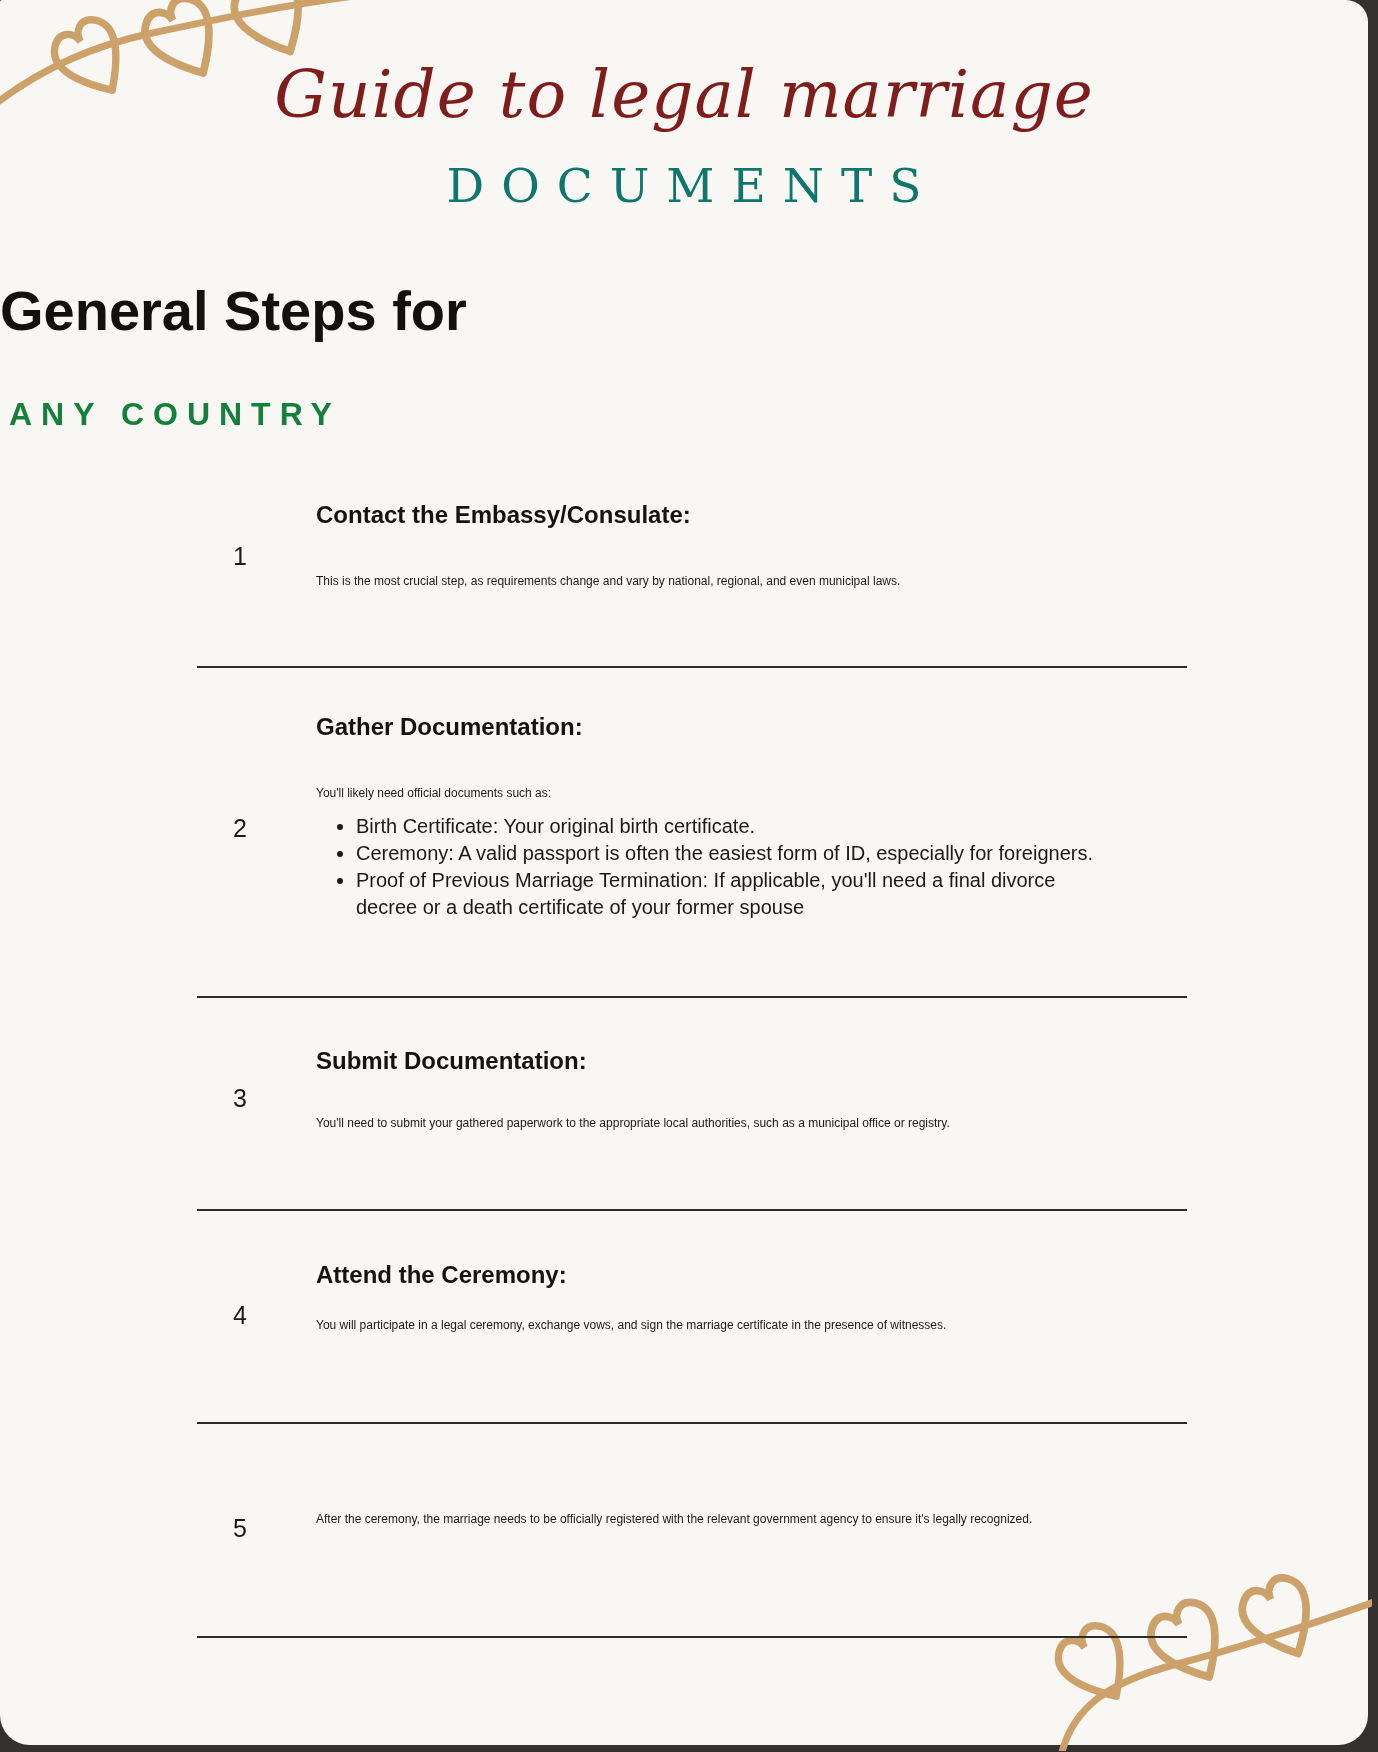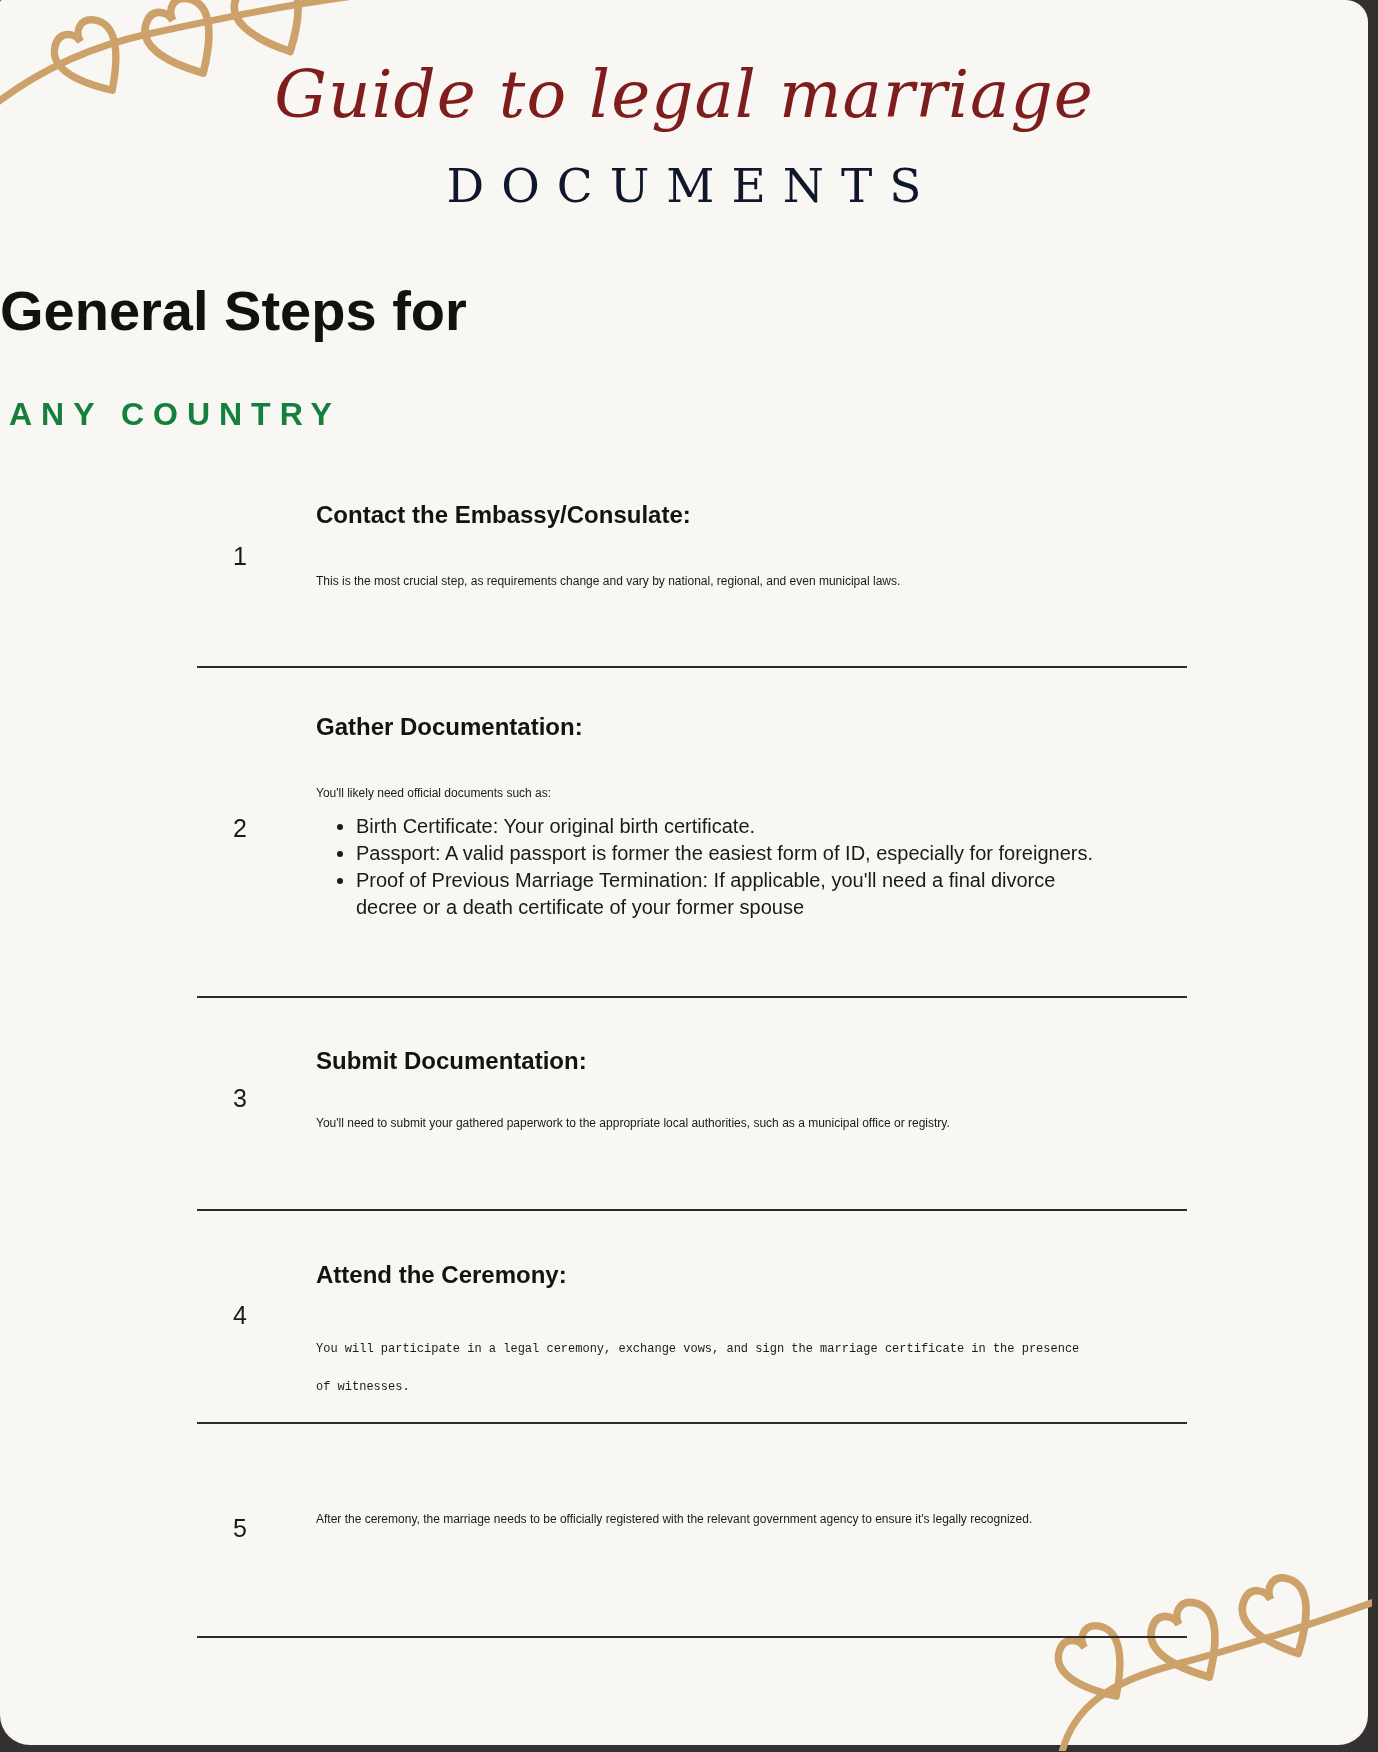--- a/index.html
+++ b/index.html
@@ -30,21 +30,21 @@
     color:#7f1d1d;
     line-height:130px;
   }
   .caps-title{
     position:absolute;top:158px;left:0;width:100%;
     text-align:center;
     font-family:"DejaVu Serif", serif;
     font-size:47px;
     letter-spacing:17px;
     text-indent:17px;
-    color:#0f172a;
+    color:#0f766e;
   }
   .main-heading{
     position:absolute;top:278px;left:0;width:100%;
     text-align:left;
     font-weight:bold;
     font-size:56px;
     color:#121110;
     letter-spacing:0px;
   }
   .sub-heading{
@@ -139,37 +139,37 @@
     <div class="body after-head">This is the most crucial step, as requirements change and vary by national, regional, and even municipal laws.</div>
   </div>
   <div class="divider" style="top:666px;"></div>
 
   <div class="step-num" style="top:814px;">2</div>
   <div class="step" style="top:712px;">
     <h3>Gather Documentation:</h3>
     <div class="body intro">You'll likely need official documents such as:</div>
     <ul>
       <li>Birth Certificate: Your original birth certificate.</li>
-      <li>Passport: A valid passport is former the easiest form of ID, especially for foreigners.</li>
+      <li>Ceremony: A valid passport is often the easiest form of ID, especially for foreigners.</li>
       <li>Proof of Previous Marriage Termination: If applicable, you'll need a final divorce decree or a death certificate of your former spouse</li>
     </ul>
   </div>
   <div class="divider" style="top:996px;"></div>
 
   <div class="step-num" style="top:1084px;">3</div>
   <div class="step" style="top:1046px;">
     <h3>Submit Documentation:</h3>
     <div class="body" style="margin-top:28px;">You'll need to submit your gathered paperwork to the appropriate local authorities, such as a municipal office or registry.</div>
   </div>
   <div class="divider" style="top:1209px;"></div>
 
   <div class="step-num" style="top:1301px;">4</div>
   <div class="step" style="top:1260px;">
     <h3>Attend the Ceremony:</h3>
-    <div class="body" style="margin-top:40px;font-family:Liberation Mono, monospace;">You will participate in a legal ceremony, exchange vows, and sign the marriage certificate in the presence of witnesses.</div>
+    <div class="body" style="margin-top:16px;">You will participate in a legal ceremony, exchange vows, and sign the marriage certificate in the presence of witnesses.</div>
   </div>
   <div class="divider" style="top:1422px;"></div>
 
   <div class="step-num" style="top:1514px;">5</div>
   <div class="step" style="top:1472px;">
     <div class="body" style="margin-top:28px;">After the ceremony, the marriage needs to be officially registered with the relevant government agency to ensure it's legally recognized.</div>
   </div>
   <div class="divider" style="top:1636px;"></div>
 
 </div>

